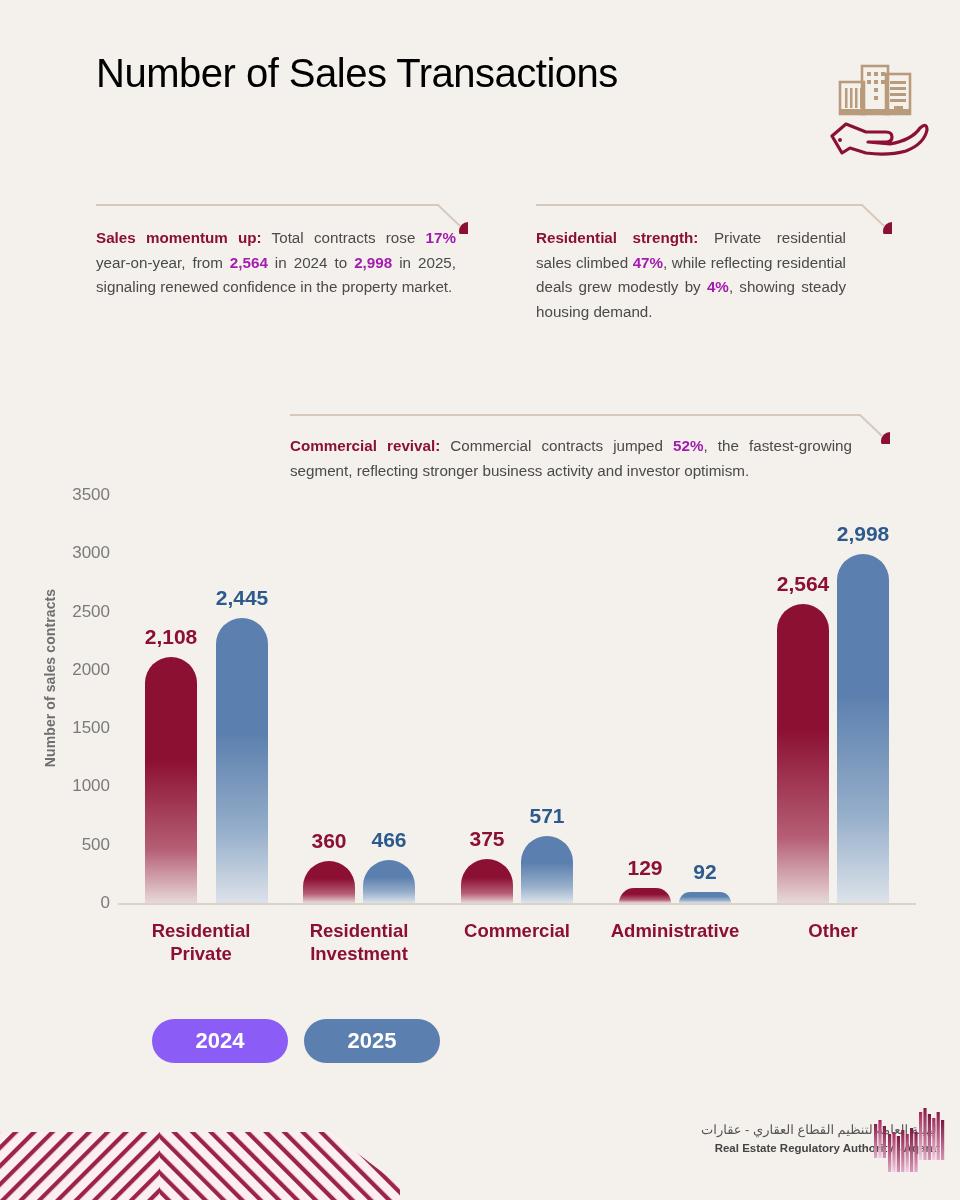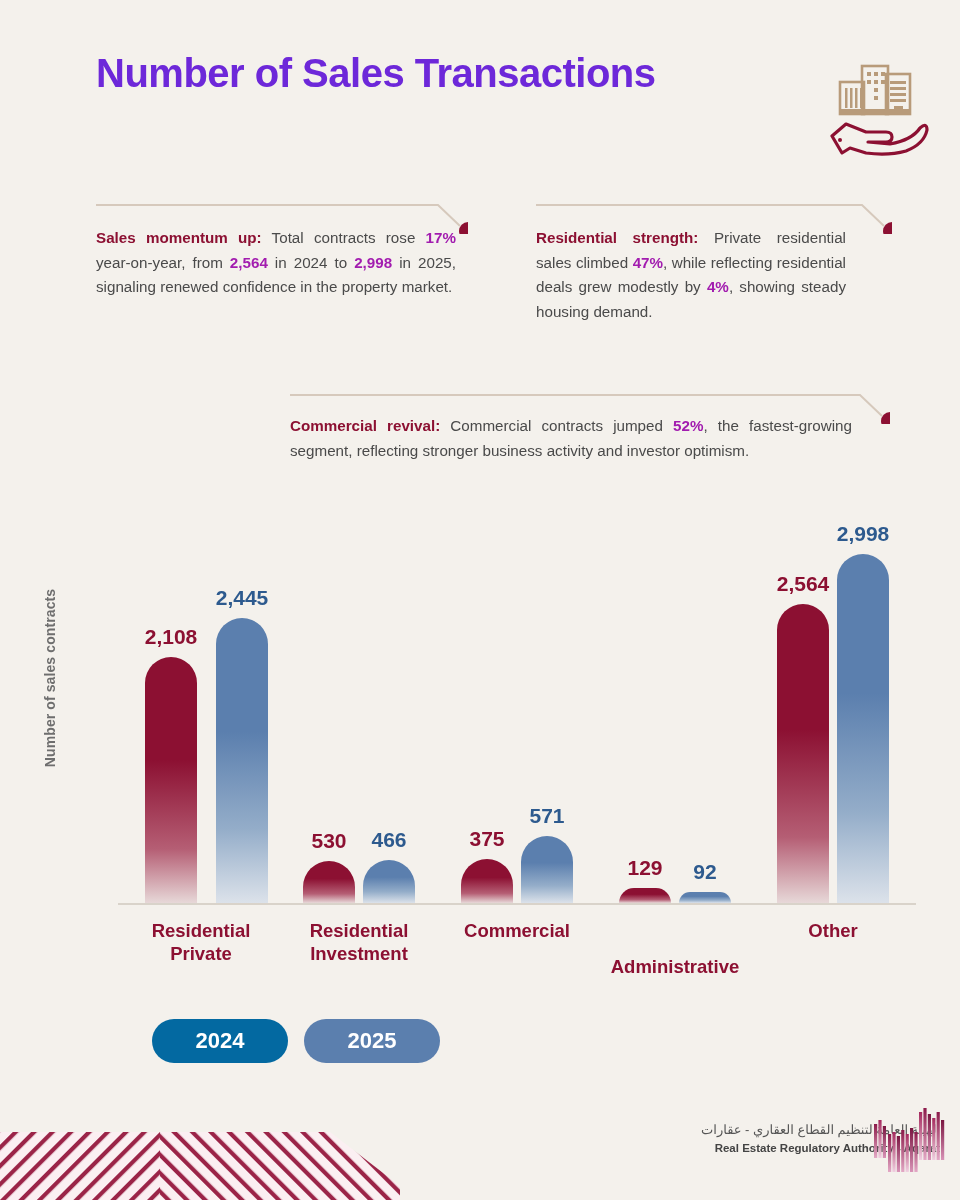--- a/index.html
+++ b/index.html
@@ -7,21 +7,21 @@
     width:960px; height:1200px;
     background:#F4F1EC;
     font-family:"Liberation Sans", sans-serif;
     overflow:hidden;
   }
   #page { position:relative; width:960px; height:1200px; background:#F4F1EC; }
 
   
   #header { position:absolute; left:96px; top:52px; width:800px; }
   #title-main {
-    font-size:40px; font-weight:bold; color:#6d28d9;
+    font-size:40px; font-weight:normal; color:#000000;
     letter-spacing:-0.5px; line-height:1.08;
   }
   #title-sub {
     font-size:34px; color:#8C1032; line-height:1.18; margin-top:4px;
   }
   #hero-icon { position:absolute; left:824px; top:56px; width:108px; height:100px; }
 
   
   .callout { position:absolute; }
   .callout-line { position:absolute; left:0; top:0; width:100%; height:34px; }
@@ -29,21 +29,21 @@
     font-size:15.2px; line-height:1.62; color:#4A4A4A;
     text-align:justify; text-justify:inter-word;
   }
   .callout-text b { color:#8C1032; font-weight:bold; }
   .callout-text .hl { color:#a21caf; font-weight:bold; }
 
   #callout-1 { left:96px; top:200px; width:372px; }
   #callout-1 .callout-text { width:360px; padding-top:26px; }
   #callout-2 { left:536px; top:200px; width:356px; }
   #callout-2 .callout-text { width:310px; padding-top:26px; }
-  #callout-3 { left:290px; top:390px; width:600px; }
+  #callout-3 { left:290px; top:410px; width:600px; }
   #callout-3 .callout-text { width:562px; padding-top:24px; }
 
   
   #chart { position:absolute; left:0; top:495px; width:960px; height:430px; }
   #y-axis-title {
     position:absolute; left:-50px; top:175px; width:200px;
     transform:rotate(-90deg);
     font-size:14px; font-weight:bold; color:#6E6E6E;
     text-align:center; letter-spacing:0.1px;
   }
@@ -78,21 +78,21 @@
     font-size:18.5px; font-weight:bold; color:#8C1032; line-height:1.26;
   }
 
   
   #legend { position:absolute; left:152px; top:1019px; }
   .legend-pill {
     position:absolute; top:0; width:136px; height:44px; border-radius:22px;
     color:#FFFFFF; font-size:22px; font-weight:bold;
     display:flex; align-items:center; justify-content:center;
   }
-  #legend-2024 { left:0; background:#0369a1; }
+  #legend-2024 { left:0; background:#8b5cf6; }
   #legend-2025 { left:152px; background:#5B7FAE; }
   #source {
     position:absolute; left:470px; top:1014px; width:360px;
     font-size:15.5px; line-height:1.52; color:#5A5A5A;
   }
 
   
   #hatch { position:absolute; left:0; top:1108px; width:400px; height:92px; overflow:hidden; }
   #footer-brand { position:absolute; left:640px; top:1122px; width:300px; }
   #brand-ar {
@@ -163,36 +163,46 @@
   <div class="callout" id="callout-3">
     <svg class="callout-line" viewBox="0 0 600 34" preserveAspectRatio="none">
       <path d="M0 5 L570 5 L592 26" fill="none" stroke="#D6C9BC" stroke-width="2"></path>
       <circle cx="600" cy="31" r="9" fill="#8C1032"></circle>
     </svg>
     <div class="callout-text"><b>Commercial revival:</b><span> Commercial contracts jumped </span><span class="hl">52%</span><span>, the fastest-growing segment, reflecting stronger business activity and investor optimism.</span></div>
   </div>
 
   <div id="chart">
     <div id="y-axis-title">Number of sales contracts</div>
+    <div id="yticks">
+        <div class="ytick" style="top: 0px;">3500</div>
+        <div class="ytick" style="top: 58.2857px;">3000</div>
+        <div class="ytick" style="top: 116.571px;">2500</div>
+        <div class="ytick" style="top: 174.857px;">2000</div>
+        <div class="ytick" style="top: 233.143px;">1500</div>
+        <div class="ytick" style="top: 291.429px;">1000</div>
+        <div class="ytick" style="top: 349.714px;">500</div>
+        <div class="ytick" style="top: 408px;">0</div>
+      </div>
     <div id="plot">
         <div class="bar-wrap" style="left: 23px; width: 52px; height: 408px;">
           <div class="bar y2024" style="height: 245.733px;"></div>
           <div class="bar-label y2024" style="bottom: 253.733px;">2,108</div>
         </div>
         <div class="bar-wrap" style="left: 94px; width: 52px; height: 408px;">
           <div class="bar y2025" style="height: 285.017px;"></div>
           <div class="bar-label y2025" style="bottom: 293.017px;">2,445</div>
         </div>
         <div class="cat-label" style="left: 0px; width: 158px;">
           <div>Residential</div>
           <div>Private</div>
         </div>
         <div class="bar-wrap" style="left: 181px; width: 52px; height: 408px;">
           <div class="bar y2024" style="height: 41.9657px;"></div>
-          <div class="bar-label y2024" style="bottom: 49.9657px;">530</div>
+          <div class="bar-label y2024" style="bottom: 49.9657px;">360</div>
         </div>
         <div class="bar-wrap" style="left: 241px; width: 52px; height: 408px;">
           <div class="bar y2025" style="height: 43.4811px;"></div>
           <div class="bar-label y2025" style="bottom: 51.4811px;">466</div>
         </div>
         <div class="cat-label" style="left: 158px; width: 158px;">
           <div>Residential</div>
           <div>Investment</div>
         </div>
         <div class="bar-wrap" style="left: 339px; width: 52px; height: 408px;">
@@ -207,21 +217,21 @@
           <div>Commercial</div>
         </div>
         <div class="bar-wrap" style="left: 497px; width: 52px; height: 408px;">
           <div class="bar y2024" style="height: 15.0377px;"></div>
           <div class="bar-label y2024" style="bottom: 23.0377px;">129</div>
         </div>
         <div class="bar-wrap" style="left: 557px; width: 52px; height: 408px;">
           <div class="bar y2025" style="height: 10.7246px;"></div>
           <div class="bar-label y2025" style="bottom: 18.7246px;">92</div>
         </div>
-        <div class="cat-label" style="left: 474px; width: 158px; margin-top: 36px;">
+        <div class="cat-label" style="left: 474px; width: 158px;">
           <div>Administrative</div>
         </div>
         <div class="bar-wrap" style="left: 655px; width: 52px; height: 408px;">
           <div class="bar y2024" style="height: 298.889px;"></div>
           <div class="bar-label y2024" style="bottom: 306.889px;">2,564</div>
         </div>
         <div class="bar-wrap" style="left: 715px; width: 52px; height: 408px;">
           <div class="bar y2025" style="height: 349.481px;"></div>
           <div class="bar-label y2025" style="bottom: 357.481px;">2,998</div>
         </div>

